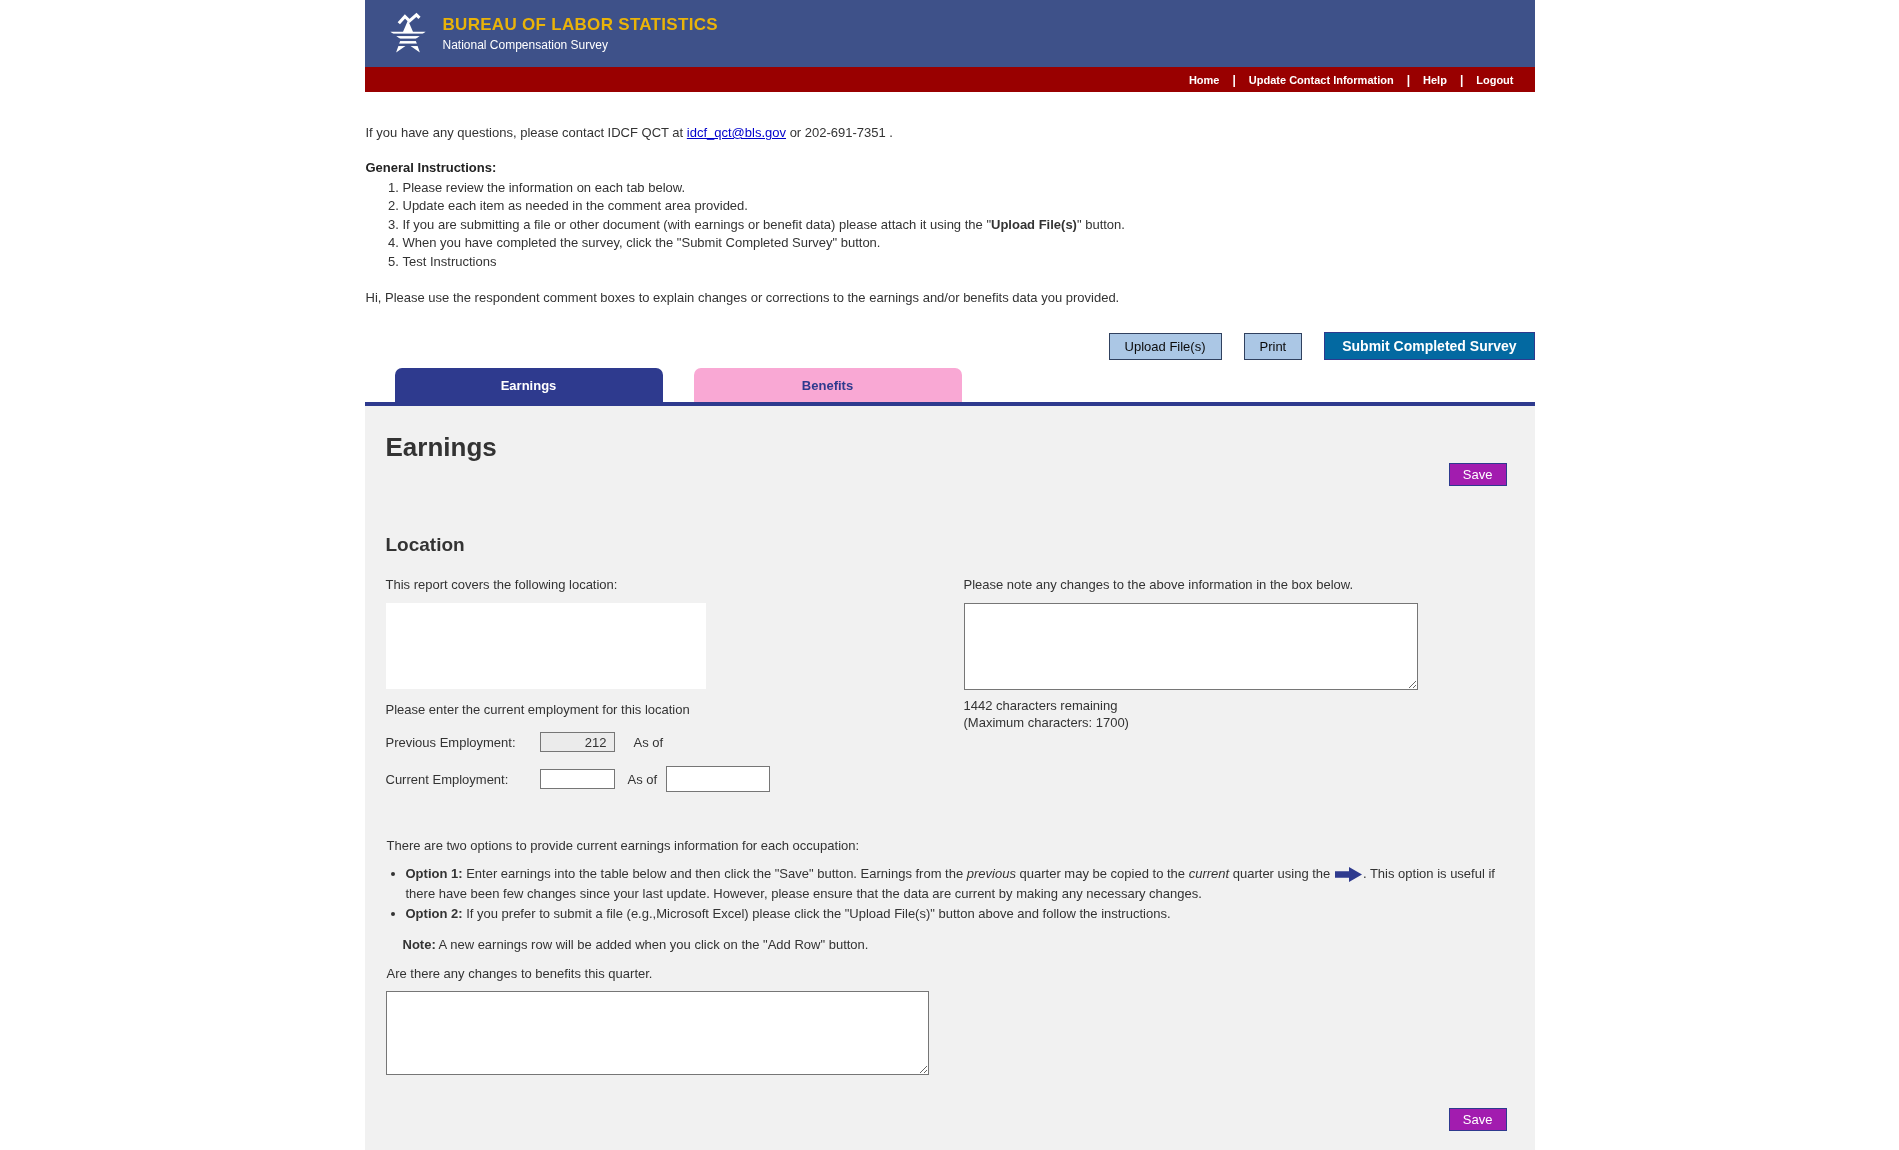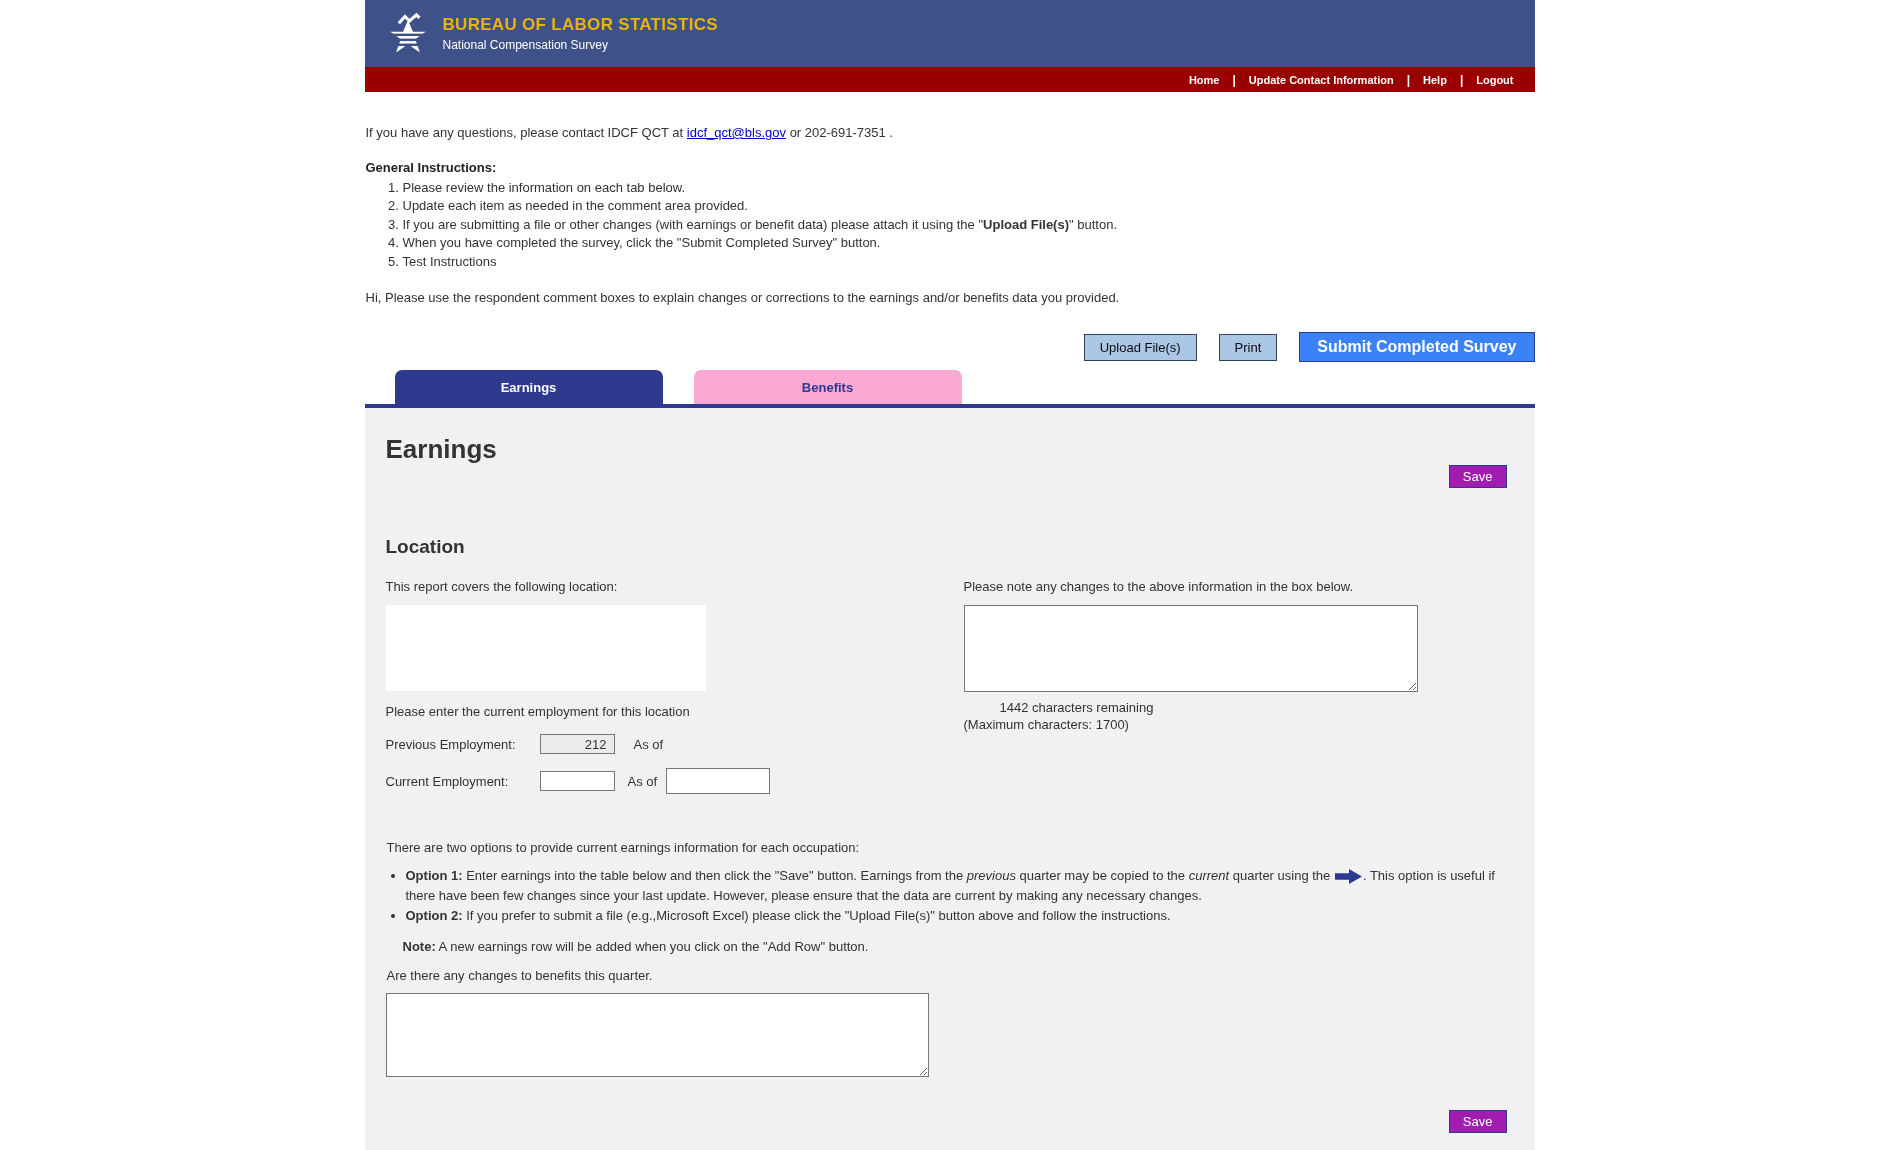--- a/index.html
+++ b/index.html
@@ -22,21 +22,21 @@
   .contact-line { margin:33px 0 0 1px; }
   a.inline-link { color:#0000CC; text-decoration:underline; cursor:pointer; }
   .gi-title { margin:20px 0 0 1px; font-weight:bold; color:#222; }
   ol.gi-list { margin:4px 0 0 0; padding-left:38px; line-height:1.42; color:#333; }
   .greeting { margin:19px 0 0 1px; }
 
   
   .actions { display:flex; justify-content:flex-end; align-items:center; gap:22px; margin-top:27px; }
   button { font-family:inherit; cursor:pointer; }
   .btn-light { background:#ABC7E5; border:1px solid #30415f; color:#0b0b0b; font-size:13px; padding:5px 15px; }
-  .btn-navy { background:#3b82f6; border:1px solid #2E3A8E; color:#fff; font-size:16px; font-weight:bold; padding:5px 17px; }
+  .btn-navy { background:#0369a1; border:1px solid #2E3A8E; color:#fff; font-size:14px; font-weight:bold; padding:5px 17px; }
 
   
   .tabs { display:flex; gap:31px; margin:8px 0 0 30px; }
   .tab { width:268px; height:34px; display:flex; align-items:center; justify-content:center;
          font-size:13px; font-weight:bold; border-radius:7px 7px 0 0; cursor:pointer; }
   .tab.active { background:#2E3A8E; color:#fff; }
   .tab.inactive { background:#f9a8d4; color:#2E3A8E; }
   .tabline { height:4px; background:#2E3A8E; }
 
   
@@ -56,21 +56,21 @@
   .emp-label { width:154px; flex:0 0 auto; }
   input.emp { width:75px; height:20px; border:1px solid #767676; font-size:13px; padding:0 7px; font-family:inherit; }
   input.emp.prev { background:#EBEBEB; text-align:right; color:#333; }
   input.emp.cur { background:#fff; }
   .asof1 { margin-left:19px; }
   .asof2 { margin-left:13px; margin-right:9px; }
   input.asof-input { width:104px; height:26px; border:1px solid #767676; font-size:13px; padding:0 7px; font-family:inherit; background:#fff; }
 
   textarea { border:1px solid #767676; background:#fff; font-family:inherit; font-size:13px; padding:4px 6px; resize:both; }
   textarea.changes { width:454px; height:87px; margin-top:11px; display:block; }
-  .chars { margin-top:8px;margin-left:36px; }
+  .chars { margin-top:8px; }
   .maxchars { margin-top:2px; }
 
   .options-intro { margin:46px 0 0 1px; }
   ul.options { margin:11px 0 0 3px; padding-left:17px; line-height:1.5; }
   ul.options li { margin-bottom:1px; }
   .arrow-svg { vertical-align:middle; margin:0 1px; }
   .note-line { margin:13px 0 0 17px; }
   .benefits-q { margin:14px 0 0 1px; }
   textarea.benefits { width:543px; height:84px; margin-top:10px; display:block; }
   .bottom-save { display:flex; justify-content:flex-end; margin-top:33px; }
@@ -105,21 +105,21 @@
     <span class="sep">|</span>
     <a>Logout</a>
   </nav>
 
   <p class="contact-line"><span>If you have any questions, please contact IDCF QCT at </span><a class="inline-link">idcf_qct@bls.gov</a><span> or 202-691-7351 .</span></p>
 
   <p class="gi-title">General Instructions:</p>
   <ol class="gi-list">
     <li><span>Please review the information on each tab below.</span><b></b><span></span></li>
     <li><span>Update each item as needed in the comment area provided.</span><b></b><span></span></li>
-    <li><span>If you are submitting a file or other changes (with earnings or benefit data) please attach it using the "</span><b>Upload File(s)</b><span>" button.</span></li>
+    <li><span>If you are submitting a file or other document (with earnings or benefit data) please attach it using the "</span><b>Upload File(s)</b><span>" button.</span></li>
     <li><span>When you have completed the survey, click the "Submit Completed Survey" button.</span><b></b><span></span></li>
     <li><span>Test Instructions</span><b></b><span></span></li>
   </ol>
 
   <p class="greeting">Hi, Please use the respondent comment boxes to explain changes or corrections to the earnings and/or benefits data you provided.</p>
 
   <div class="actions">
     <button class="btn-light">Upload File(s)</button>
     <button class="btn-light">Print</button>
     <button class="btn-navy">Submit Completed Survey</button>

